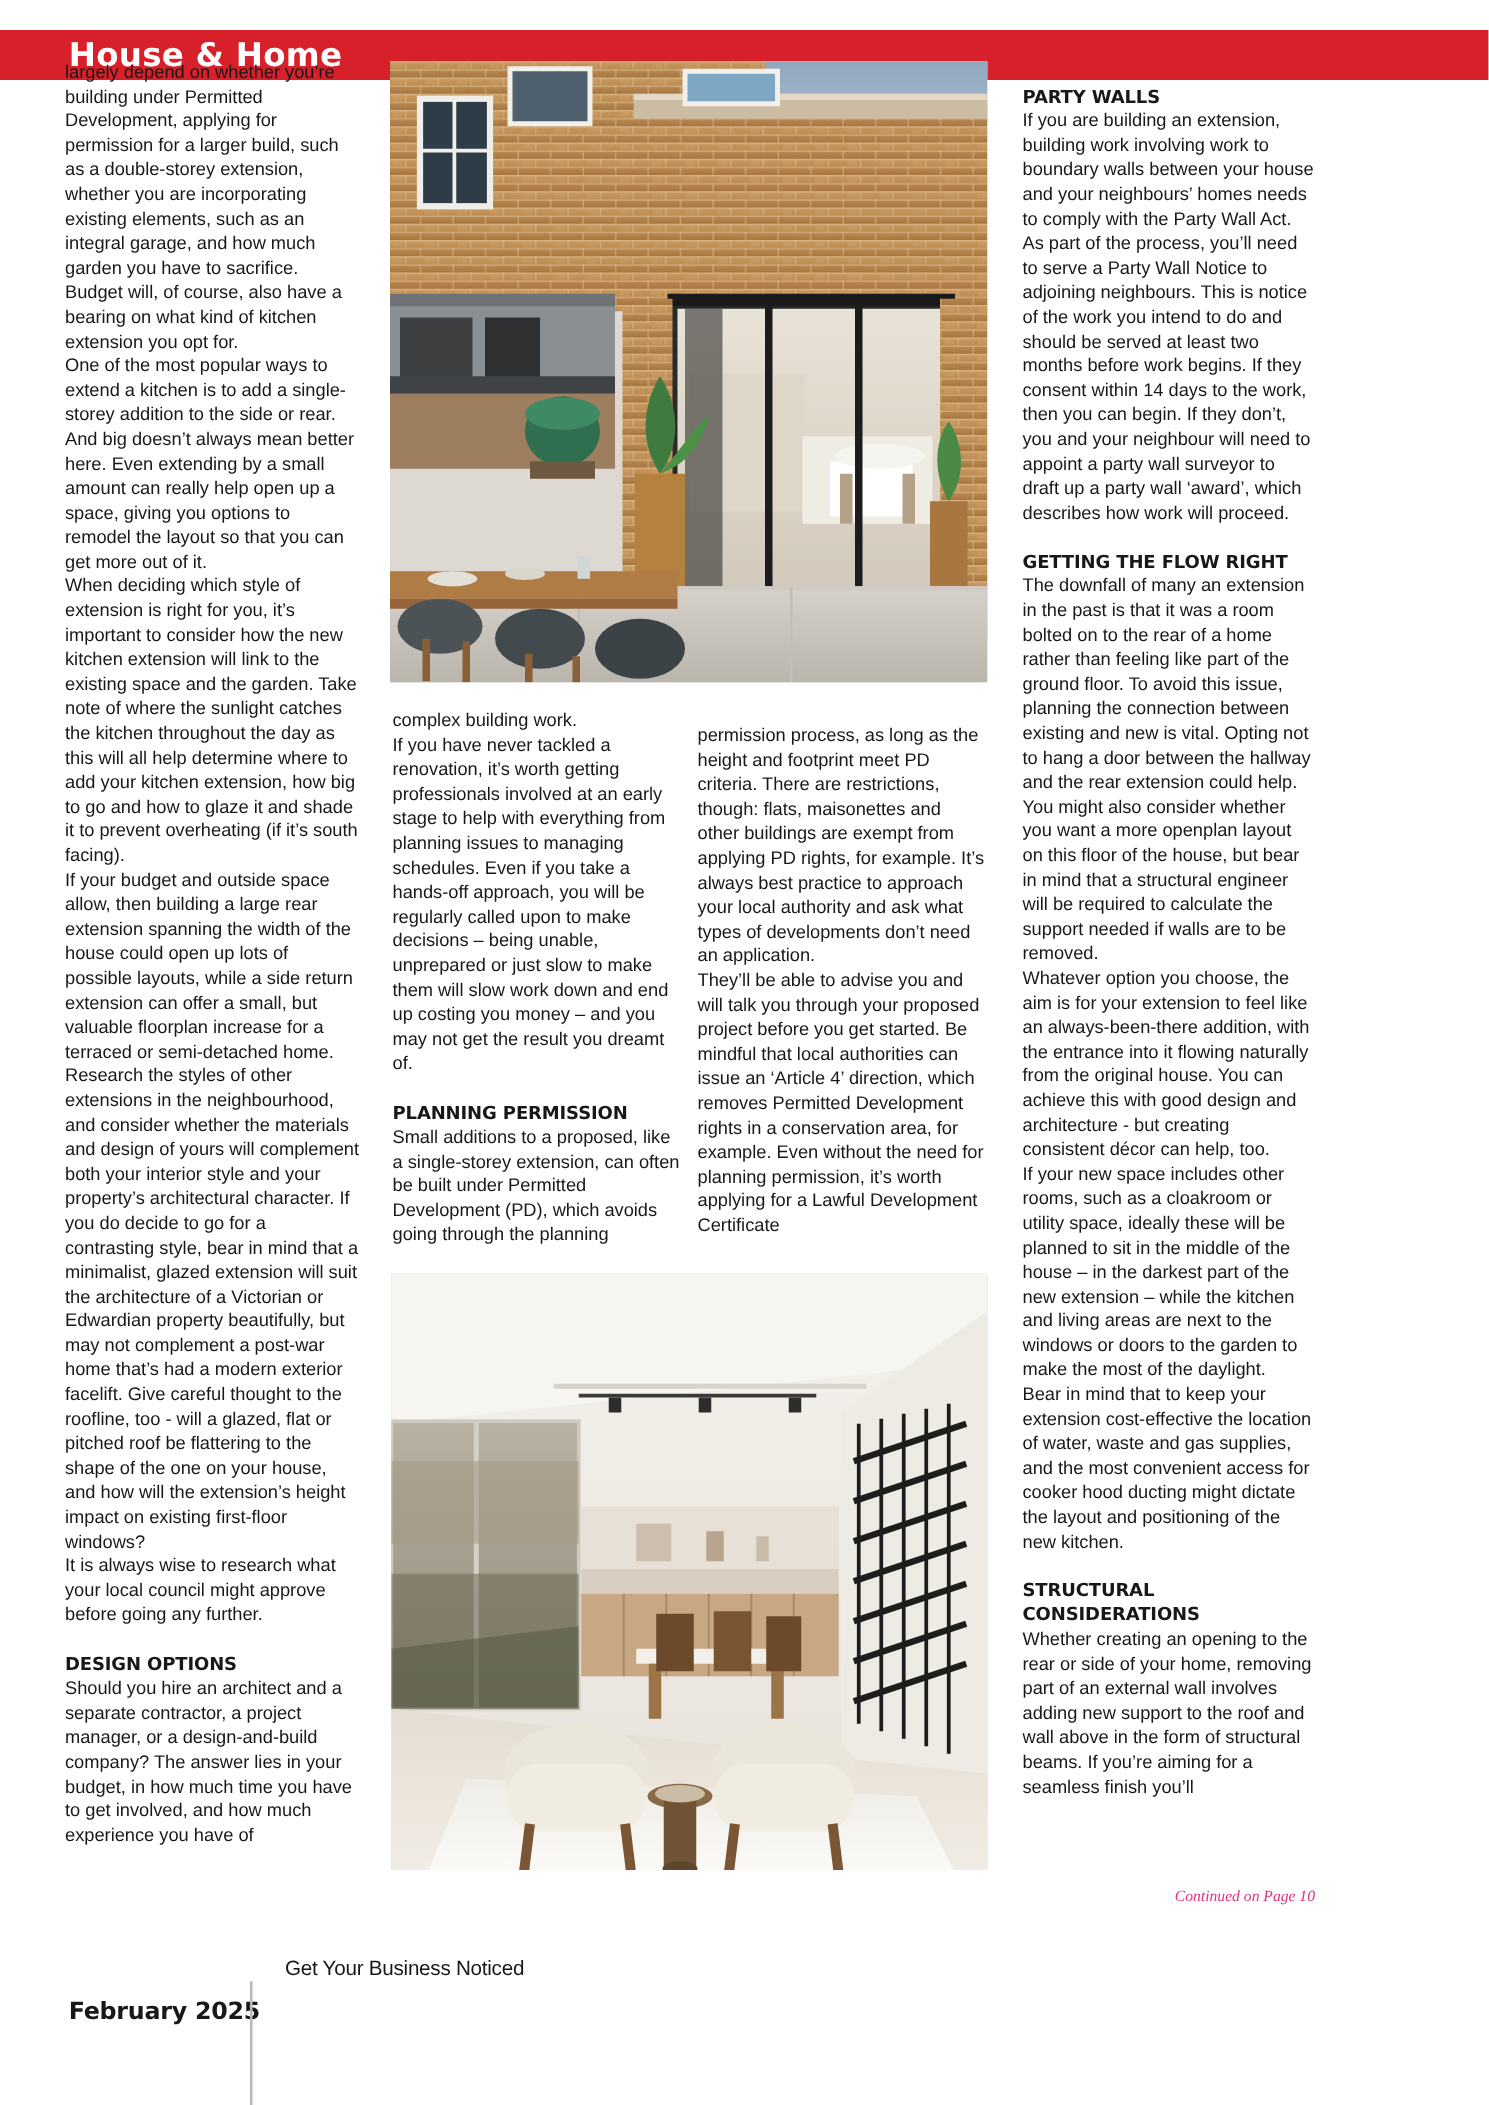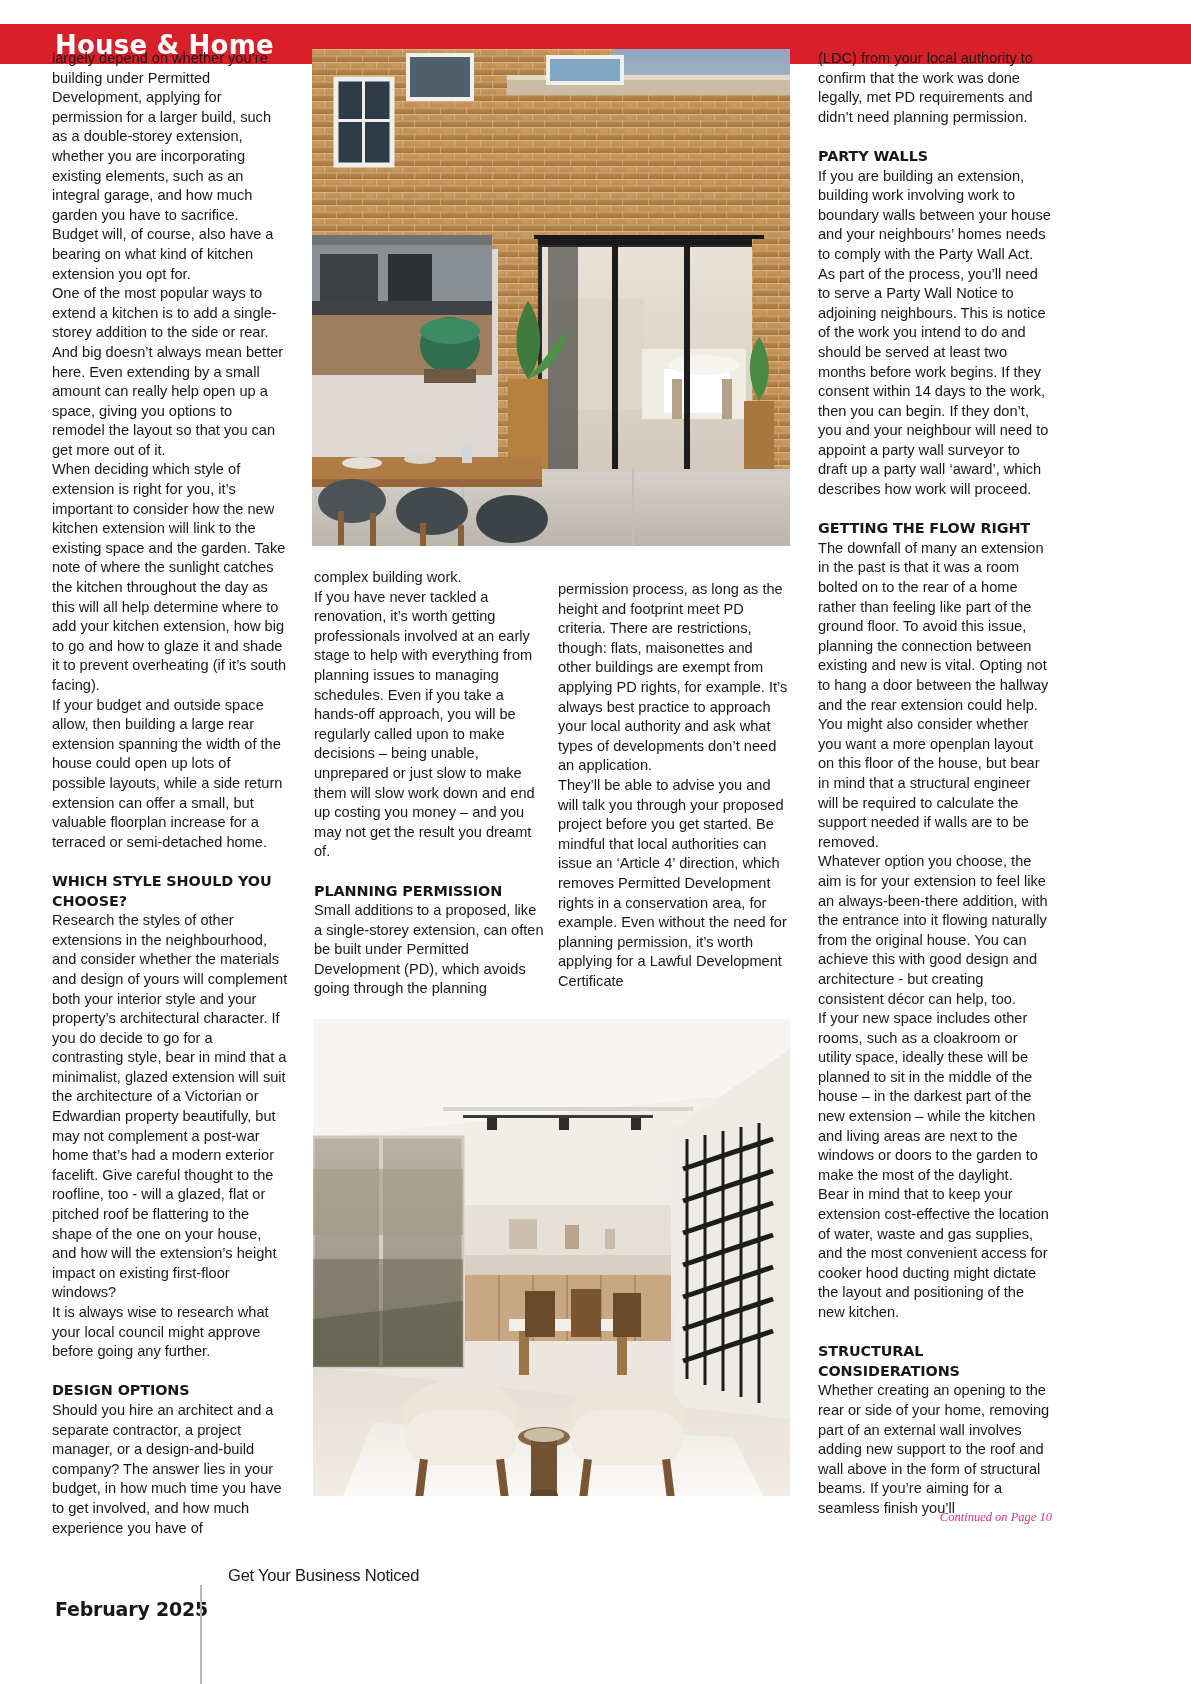--- a/index.html
+++ b/index.html
@@ -135,21 +135,20 @@
 
   <div class="masthead" style="background: rgb(216, 32, 42);">
     <div class="masthead-title" style="color: rgb(255, 255, 255);">House &amp; Home</div>
   </div>
 
   <div class="col" id="col-left">
       <p>largely depend on whether you’re building under Permitted Development, applying for permission for a larger build, such as a double-storey extension, whether you are incorporating existing elements, such as an integral garage, and how much garden you have to sacrifice. Budget will, of course, also have a bearing on what kind of kitchen extension you opt for.</p>
       <p>One of the most popular ways to extend a kitchen is to add a single-storey addition to the side or rear. And big doesn’t always mean better here. Even extending by a small amount can really help open up a space, giving you options to remodel the layout so that you can get more out of it.</p>
       <p>When deciding which style of extension is right for you, it’s important to consider how the new kitchen extension will link to the existing space and the garden. Take note of where the sunlight catches the kitchen throughout the day as this will all help determine where to add your kitchen extension, how big to go and how to glaze it and shade it to prevent overheating (if it’s south facing).</p>
       <p>If your budget and outside space allow, then building a large rear extension spanning the width of the house could open up lots of possible layouts, while a side return extension can offer a small, but valuable floorplan increase for a terraced or semi-detached home.</p>
-      <p class="subhead">WHICH STYLE SHOULD YOU CHOOSE?</p>
       <p>Research the styles of other extensions in the neighbourhood, and consider whether the materials and design of yours will complement both your interior style and your property’s architectural character. If you do decide to go for a contrasting style, bear in mind that a minimalist, glazed extension will suit the architecture of a Victorian or Edwardian property beautifully, but may not complement a post-war home that’s had a modern exterior facelift. Give careful thought to the roofline, too - will a glazed, flat or pitched roof be flattering to the shape of the one on your house, and how will the extension’s height impact on existing first-floor windows?</p>
       <p>It is always wise to research what your local council might approve before going any further.</p>
       <p class="subhead">DESIGN OPTIONS</p>
       <p>Should you hire an architect and a separate contractor, a project manager, or a design-and-build company? The answer lies in your budget, in how much time you have to get involved, and how much experience you have of</p>
     </div>
 
   <div class="photo" id="photo-exterior">
     <svg viewBox="0 0 478 497" preserveAspectRatio="none">
       <defs>
         <linearGradient id="skyg" x1="0" y1="0" x2="0" y2="1">
@@ -366,21 +365,20 @@
       <rect x="352" y="440" width="8" height="48" fill="#7b5634" transform="rotate(-7 356 464)"></rect>
 
       <ellipse cx="231" cy="418" rx="26" ry="10" fill="#8a6a46"></ellipse>
       <rect x="218" y="418" width="26" height="58" fill="#6f5334"></rect>
       <ellipse cx="231" cy="476" rx="14" ry="6" fill="#5e462c"></ellipse>
       <ellipse cx="231" cy="416" rx="20" ry="7" fill="#cbbca6"></ellipse>
     </svg>
   </div>
 
   <div class="col" id="col-right">
-      <p>(LDC) from your local authority to confirm that the work was done legally, met PD requirements and didn’t need planning permission.</p>
       <p class="subhead">PARTY WALLS</p>
       <p>If you are building an extension, building work involving work to boundary walls between your house and your neighbours’ homes needs to comply with the Party Wall Act. As part of the process, you’ll need to serve a Party Wall Notice to adjoining neighbours. This is notice of the work you intend to do and should be served at least two months before work begins. If they consent within 14 days to the work, then you can begin. If they don’t, you and your neighbour will need to appoint a party wall surveyor to draft up a party wall ‘award’, which describes how work will proceed.</p>
       <p class="subhead">GETTING THE FLOW RIGHT</p>
       <p>The downfall of many an extension in the past is that it was a room bolted on to the rear of a home rather than feeling like part of the ground floor. To avoid this issue, planning the connection between existing and new is vital. Opting not to hang a door between the hallway and the rear extension could help. You might also consider whether you want a more openplan layout on this floor of the house, but bear in mind that a structural engineer will be required to calculate the support needed if walls are to be removed.</p>
       <p>Whatever option you choose, the aim is for your extension to feel like an always-been-there addition, with the entrance into it flowing naturally from the original house. You can achieve this with good design and architecture - but creating consistent décor can help, too.</p>
       <p>If your new space includes other rooms, such as a cloakroom or utility space, ideally these will be planned to sit in the middle of the house – in the darkest part of the new extension – while the kitchen and living areas are next to the windows or doors to the garden to make the most of the daylight.</p>
       <p>Bear in mind that to keep your extension cost-effective the location of water, waste and gas supplies, and the most convenient access for cooker hood ducting might dictate the layout and positioning of the new kitchen.</p>
       <p class="subhead">STRUCTURAL CONSIDERATIONS</p>
       <p>Whether creating an opening to the rear or side of your home, removing part of an external wall involves adding new support to the roof and wall above in the form of structural beams. If you’re aiming for a seamless finish you’ll</p>
     </div>

